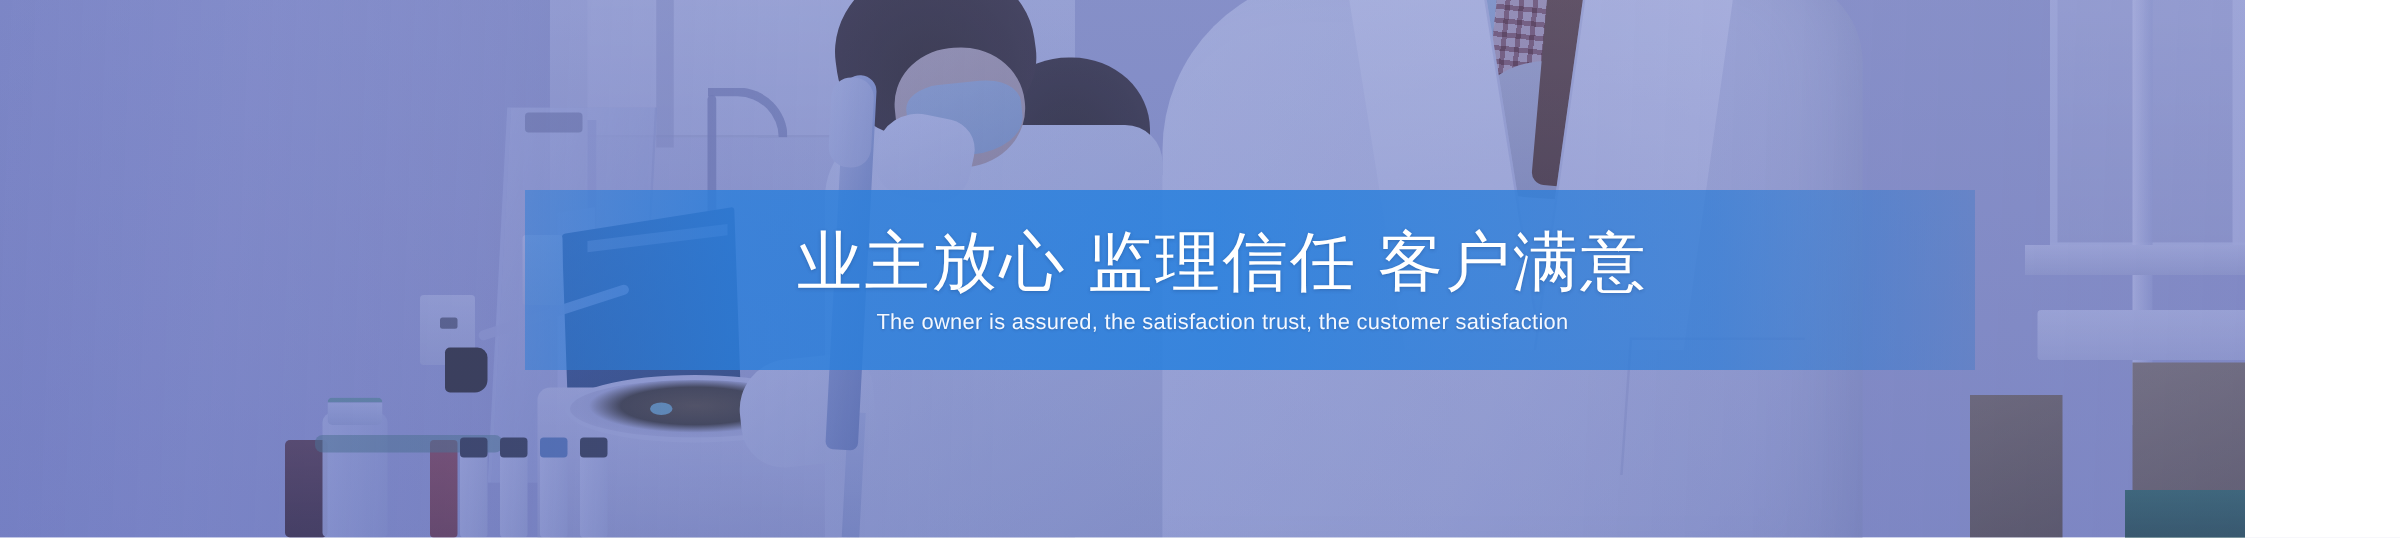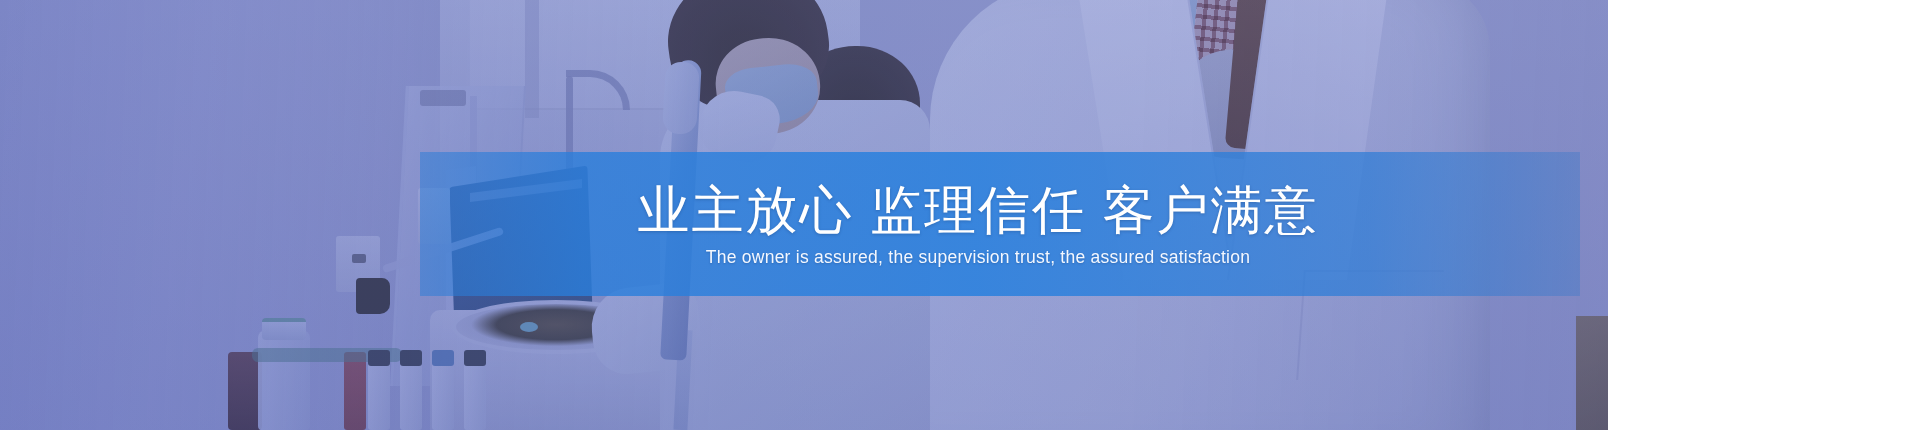--- a/index.html
+++ b/index.html
@@ -1,20 +1,20 @@
 <!DOCTYPE html>
 <html><head>
 <meta charset="utf-8">
 <style>
   * { margin:0; padding:0; box-sizing:border-box; }
   html,body { background:#fff; }
 
   .banner{
     position:relative;
-    width:1608px; height:430px;
+    width:1796px; height:430px;
     overflow:hidden;
     font-family:"Liberation Sans","DejaVu Sans",sans-serif;
   }
 
   
   .photo{ position:absolute; inset:0; background:#b9bedd; }
 
   
   .wall-left{
     position:absolute; left:0; top:0; width:470px; height:430px;
@@ -462,17 +462,17 @@
     <div class="green-box"></div>
     <div class="paper-tray"></div>
 
     <div class="grade"></div>
     <div class="grade2"></div>
   </div>
 
   <div class="band">
     <div class="band-inner">
       <div class="headline">业主放心 监理信任 客户满意</div>
-      <div class="subline">The owner is assured, the supervision trust, the assured satisfaction</div>
+      <div class="subline">The owner is assured, the satisfaction trust, the customer satisfaction</div>
     </div>
   </div>
 
 </div>
 
 </body></html>

